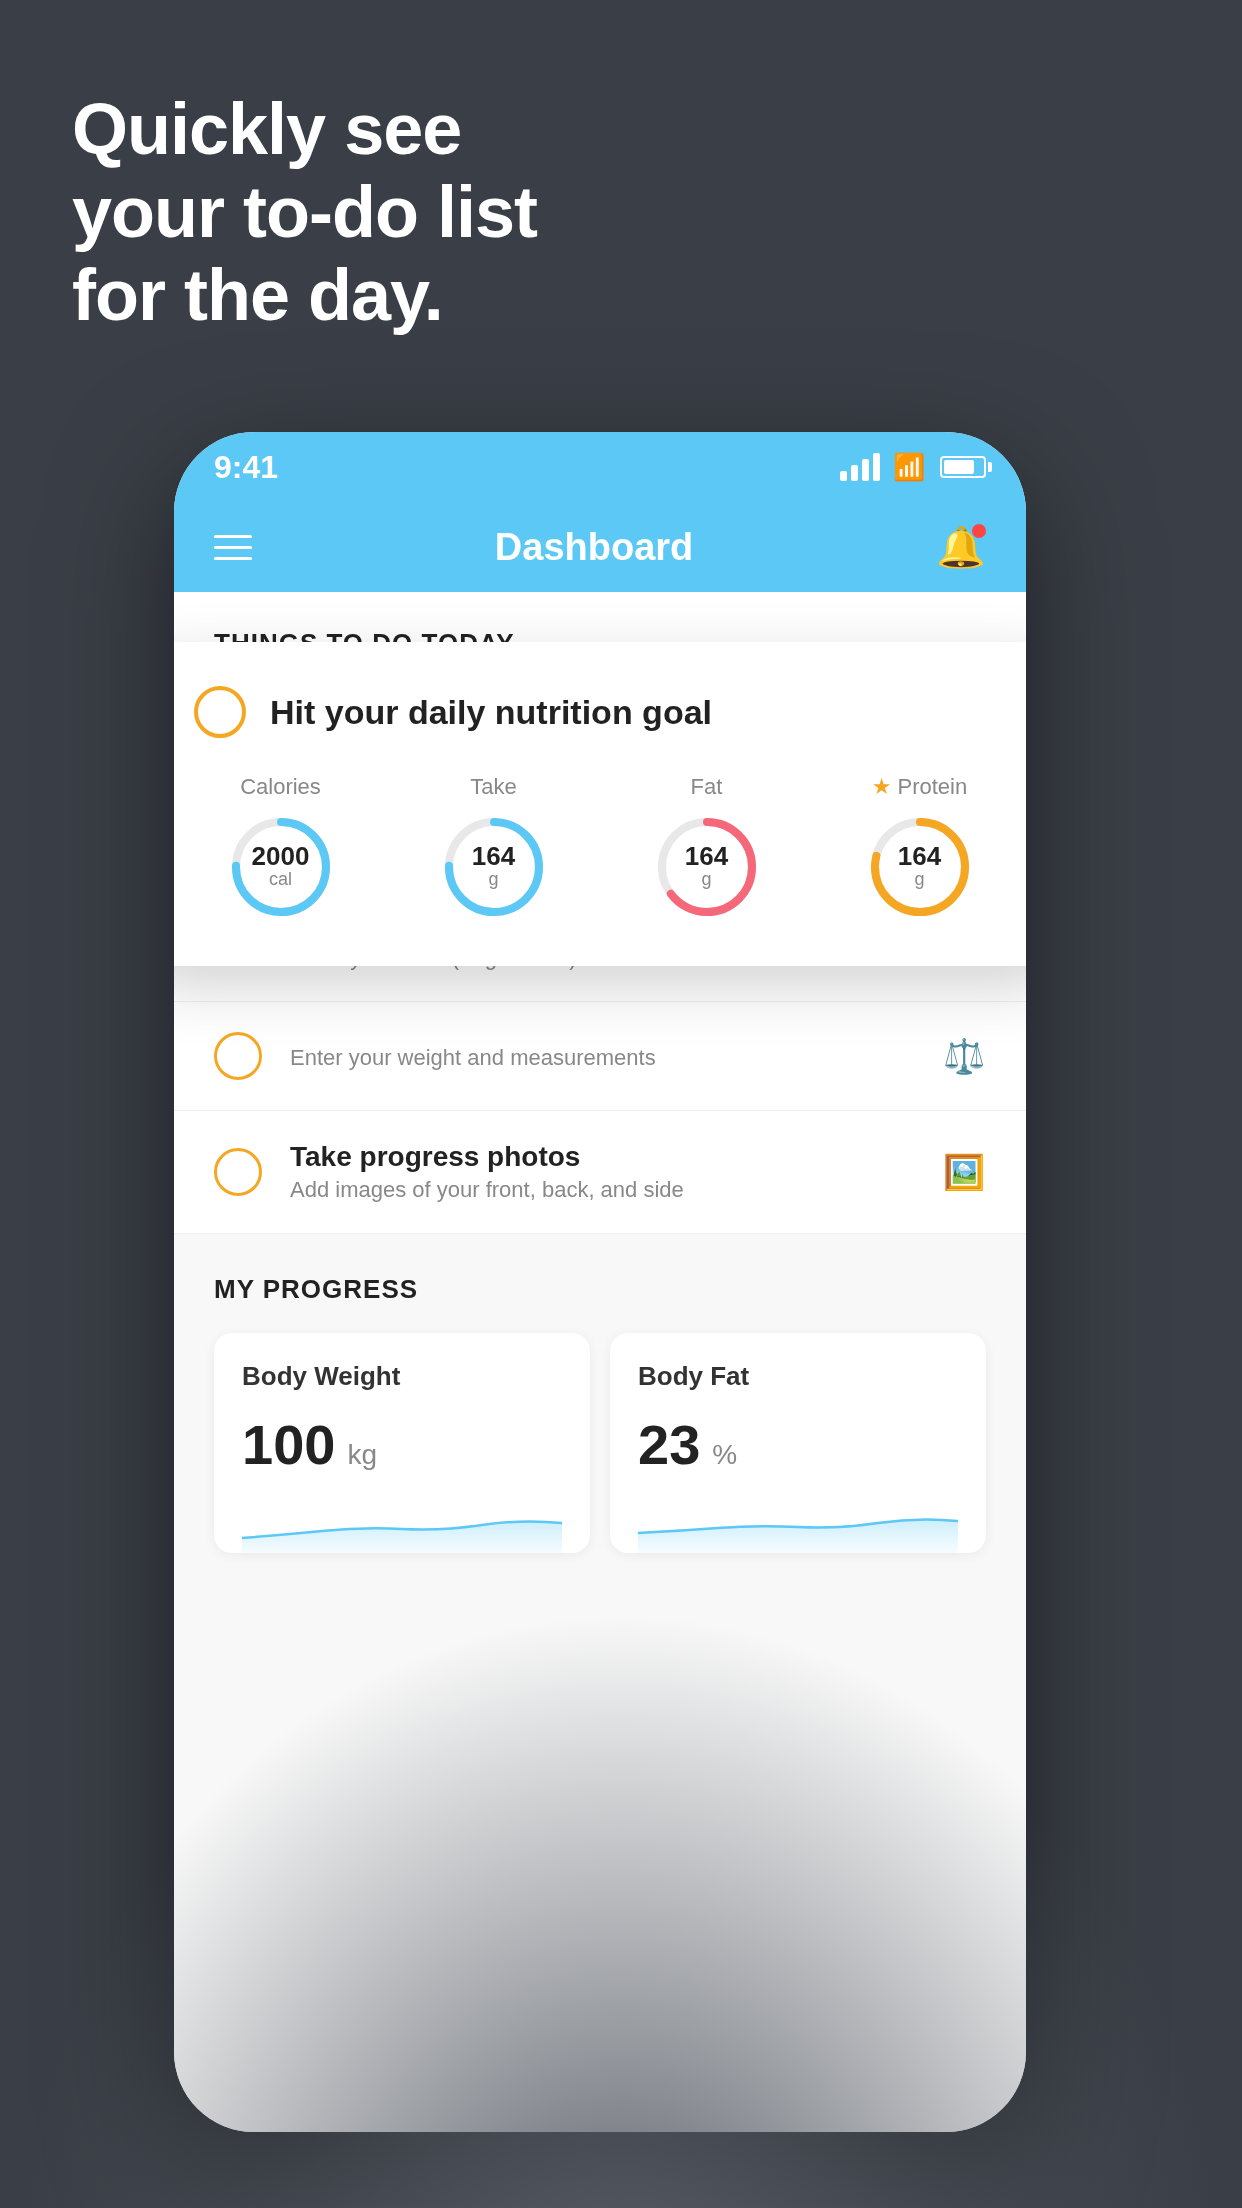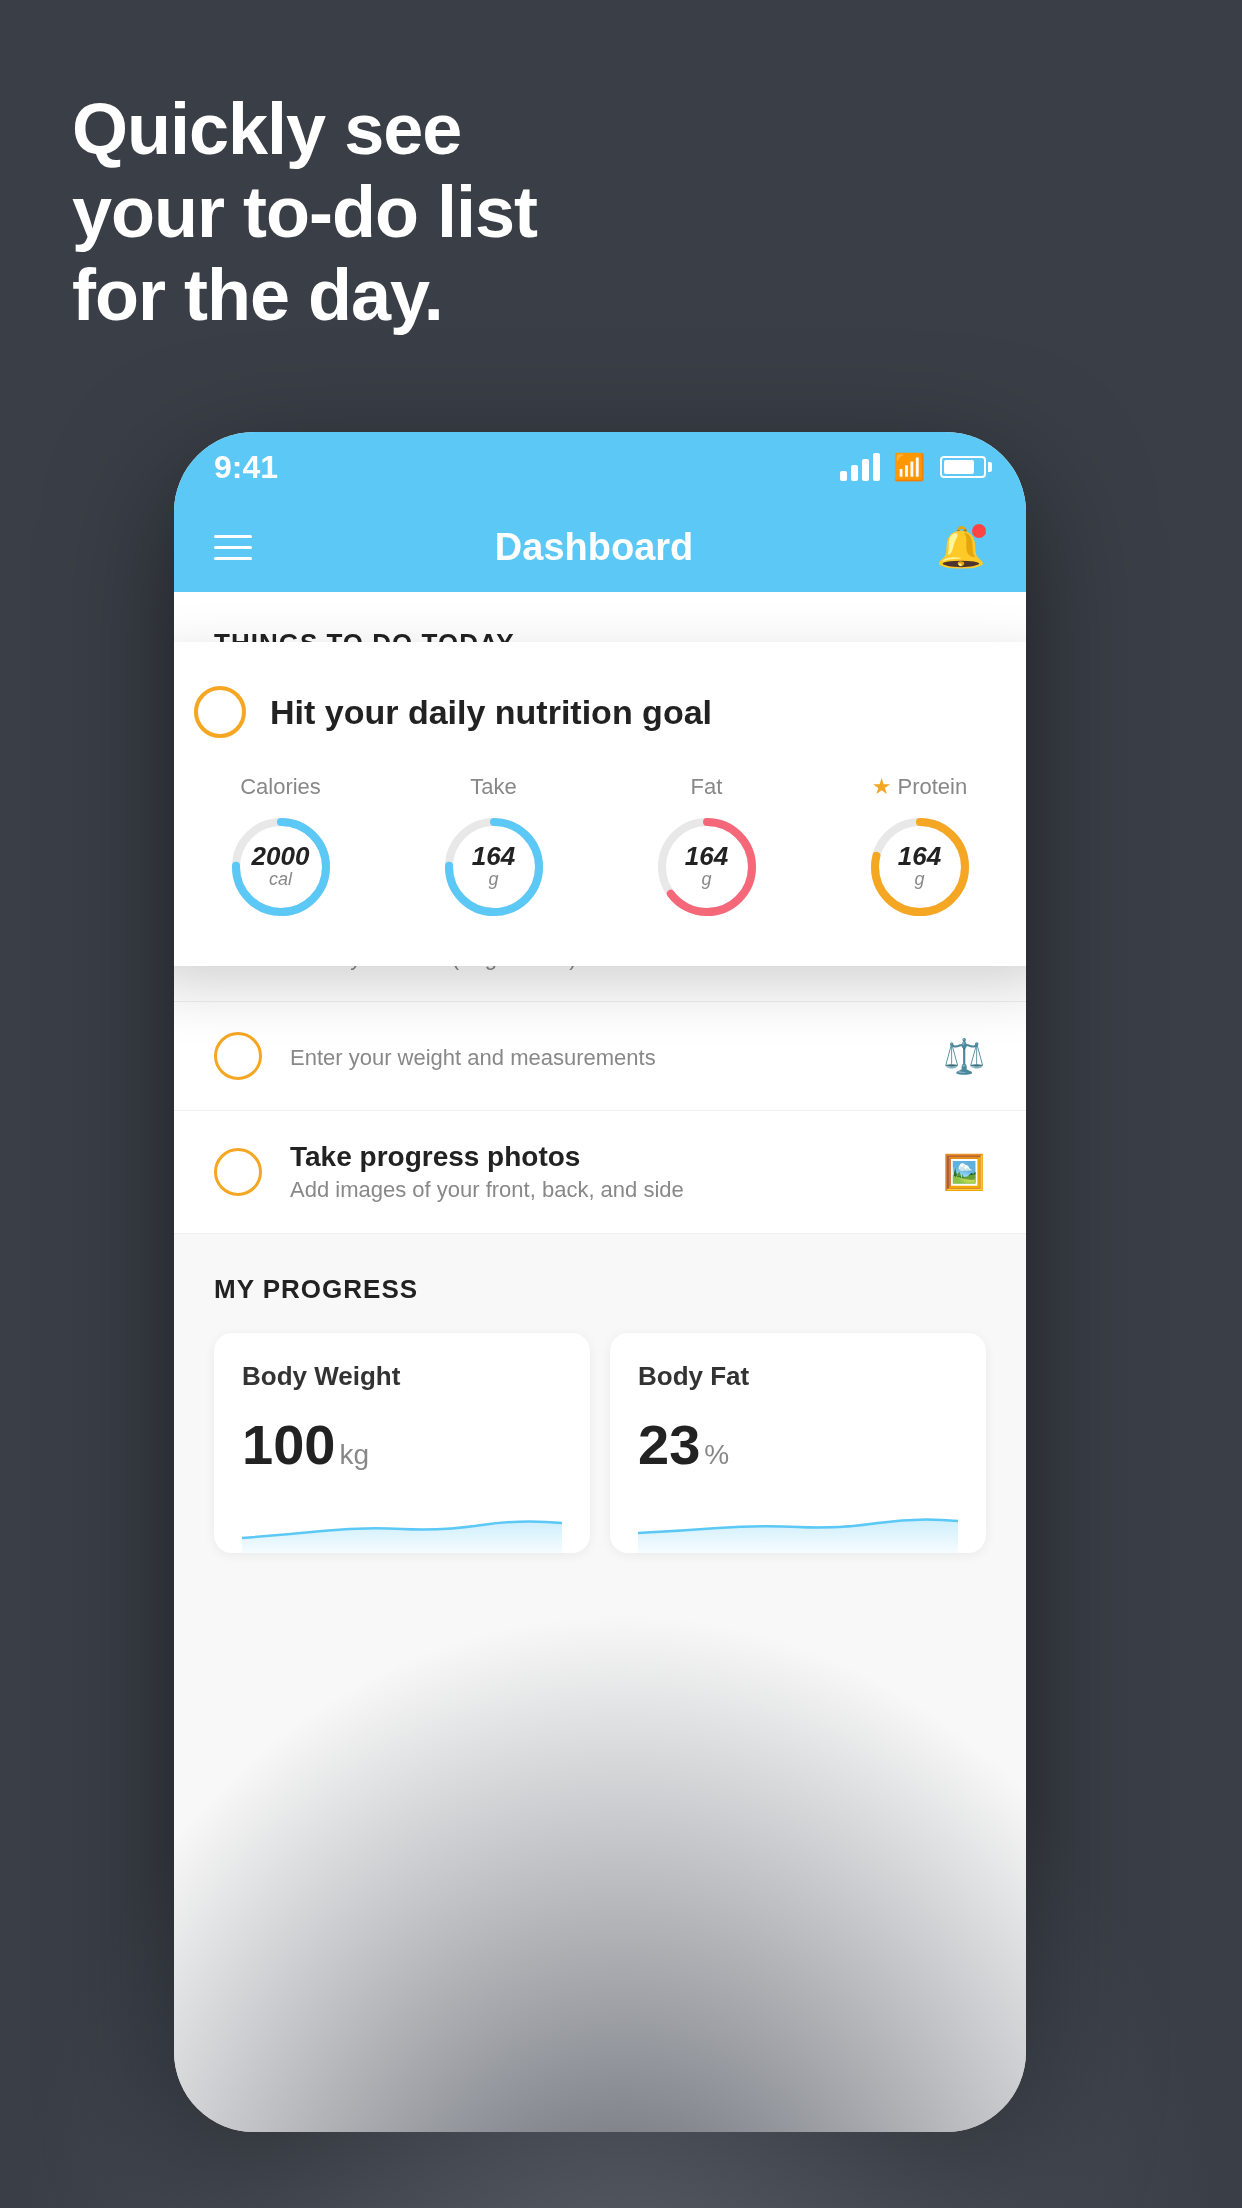--- a/index.html
+++ b/index.html
@@ -248,21 +248,20 @@
 
     .star-icon {
       color: #f5a623;
       font-size: 22px;
     }
 
     .ring-container {
       position: relative;
       width: 110px;
       height: 110px;
-      font-style: italic;
     }
 
     .ring-svg {
       width: 110px;
       height: 110px;
       transform: rotate(-90deg);
     }
 
     .ring-bg {
       fill: none;
@@ -418,21 +417,21 @@
       color: #333;
       margin-bottom: 20px;
     }
 
     .progress-value {
       font-size: 56px;
       font-weight: 800;
       color: #222;
       display: flex;
       align-items: baseline;
-      gap: 4px;
+      gap: 12px;
     }
 
     .progress-value-unit {
       font-size: 28px;
       font-weight: 400;
       color: #888;
     }
 
     .mini-chart {
       margin-top: 16px;

